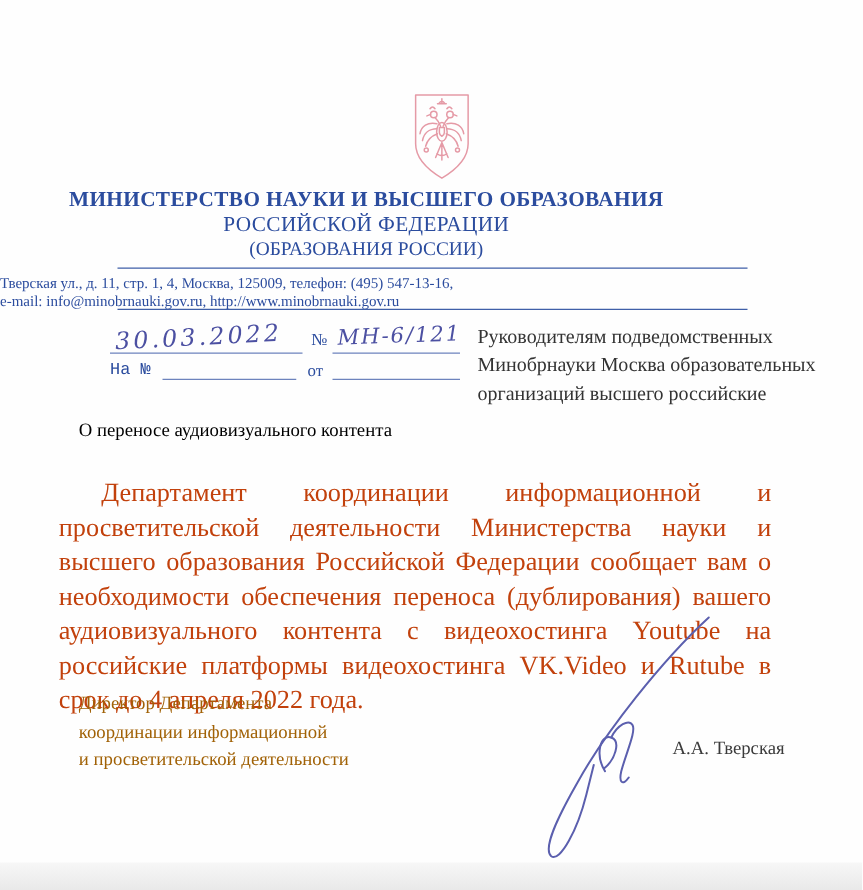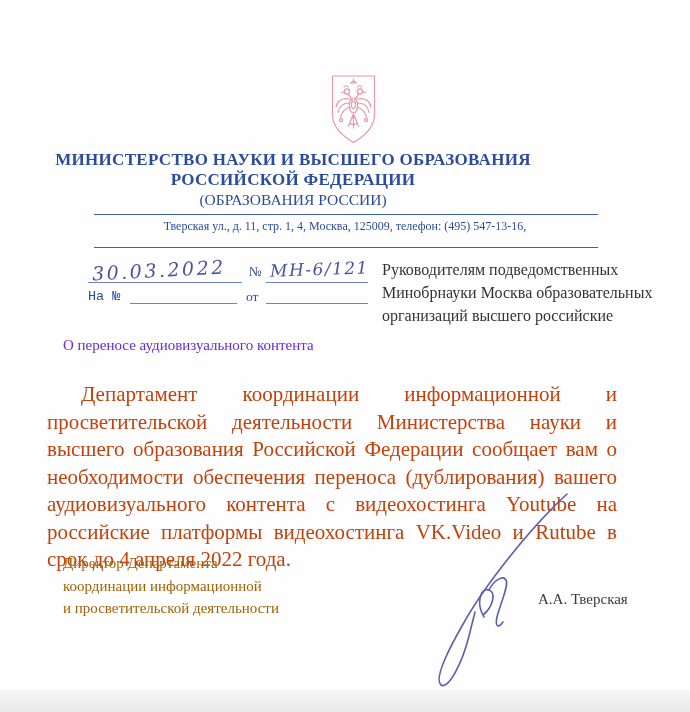--- a/index.html
+++ b/index.html
@@ -6,42 +6,42 @@
   #page{
     position:relative;width:690px;height:712px;overflow:hidden;
     background:#fefefe;
     font-family:"Liberation Serif","DejaVu Serif",serif;
     color:#3b3b3b;
   }
   
   .emblem{position:absolute;left:329px;top:74px;width:49px;height:72px;}
   .ministry{position:absolute;left:0;width:586px;text-align:center;color:#2b4c9e;}
   .m1{top:150px;font-size:17px;font-weight:bold;letter-spacing:.3px;}
-  .m2{top:170px;font-size:17px;font-weight:bold;letter-spacing:.3px;}
+  .m2{top:170px;font-size:17px;font-weight:normal;letter-spacing:.3px;}
   .m3{top:191px;font-size:15.5px;}
   .rule{position:absolute;left:94px;width:504px;height:0;border-top:1.4px solid #3f5fa8;}
   .rule-top{top:214px;}
   .rule-bottom{top:247px;}
-  .contacts{position:absolute;left:0;top:219px;width:690px;text-align:center;
+  .contacts{position:absolute;left:0;top:219px;width:690px;text-align:left;
     color:#2b4c9e;font-size:12px;line-height:14.5px;}
   
   .refrow{position:absolute;color:#2b4c9e;font-size:13.5px;}
   .uline{position:absolute;height:0;border-bottom:1.2px solid #6d83bd;}
   .hand{
     position:absolute;color:#4c50a2;
     font-family:"DejaVu Serif","Liberation Serif",serif;
     font-style:italic;white-space:nowrap;
   }
   .hand-date{left:92px;top:259px;font-size:19px;letter-spacing:2.5px;transform:rotate(-3deg);}
   .hand-no{left:270px;top:259px;font-size:17px;letter-spacing:1.5px;transform:rotate(-2deg);}
   
   .recipient{position:absolute;left:370px;top:258px;width:300px;
     font-size:16px;line-height:23px;color:#333;margin-left:12px;}
   
-  .subject{position:absolute;left:63px;top:337px;font-size:15px;color:#6d28d9;}
+  .subject{position:absolute;left:63px;top:337px;font-size:15px;color:#000000;}
   .body-par{position:absolute;left:47px;top:381px;width:570px;
     font-size:21px;line-height:27.5px;text-align:justify;text-indent:34px;color:#c2410c;}
   
   .signoff{position:absolute;left:63px;top:552px;width:280px;
     font-size:15px;line-height:22.5px;color:#a16207;}
   .signer{position:absolute;left:538px;top:591px;font-size:15px;color:#3b3b3b;}
   .sig-svg{position:absolute;left:412px;top:486px;width:170px;height:212px;}
   
   .scan-bottom{position:absolute;left:0;bottom:0;width:690px;height:22px;
     background:linear-gradient(to bottom,#f7f7f7,#e9e9e9);}
@@ -86,20 +86,21 @@
   </div>
 
   <div class="ministry m1">МИНИСТЕРСТВО НАУКИ И ВЫСШЕГО ОБРАЗОВАНИЯ</div>
   <div class="ministry m2">РОССИЙСКОЙ ФЕДЕРАЦИИ</div>
   <div class="ministry m3">(ОБРАЗОВАНИЯ РОССИИ)</div>
 
   <div class="rule rule-top"></div>
 
   <div class="contacts">
     <div>Тверская ул., д. 11, стр. 1, 4, Москва, 125009, телефон: (495) 547-13-16,</div>
+    <div>e-mail: info@minobrnauki.gov.ru, http://www.minobrnauki.gov.ru</div>
   </div>
 
   <div class="rule rule-bottom"></div>
 
   <span class="uline" style="left:88px;top:282px;width:154px;"></span>
   <span class="refrow" style="left:249px;top:264px;">№</span>
   <span class="uline" style="left:266px;top:282px;width:102px;"></span>
 
   <span class="hand hand-date">30.03.2022</span>
   <span class="hand hand-no">МН-6/121</span>

